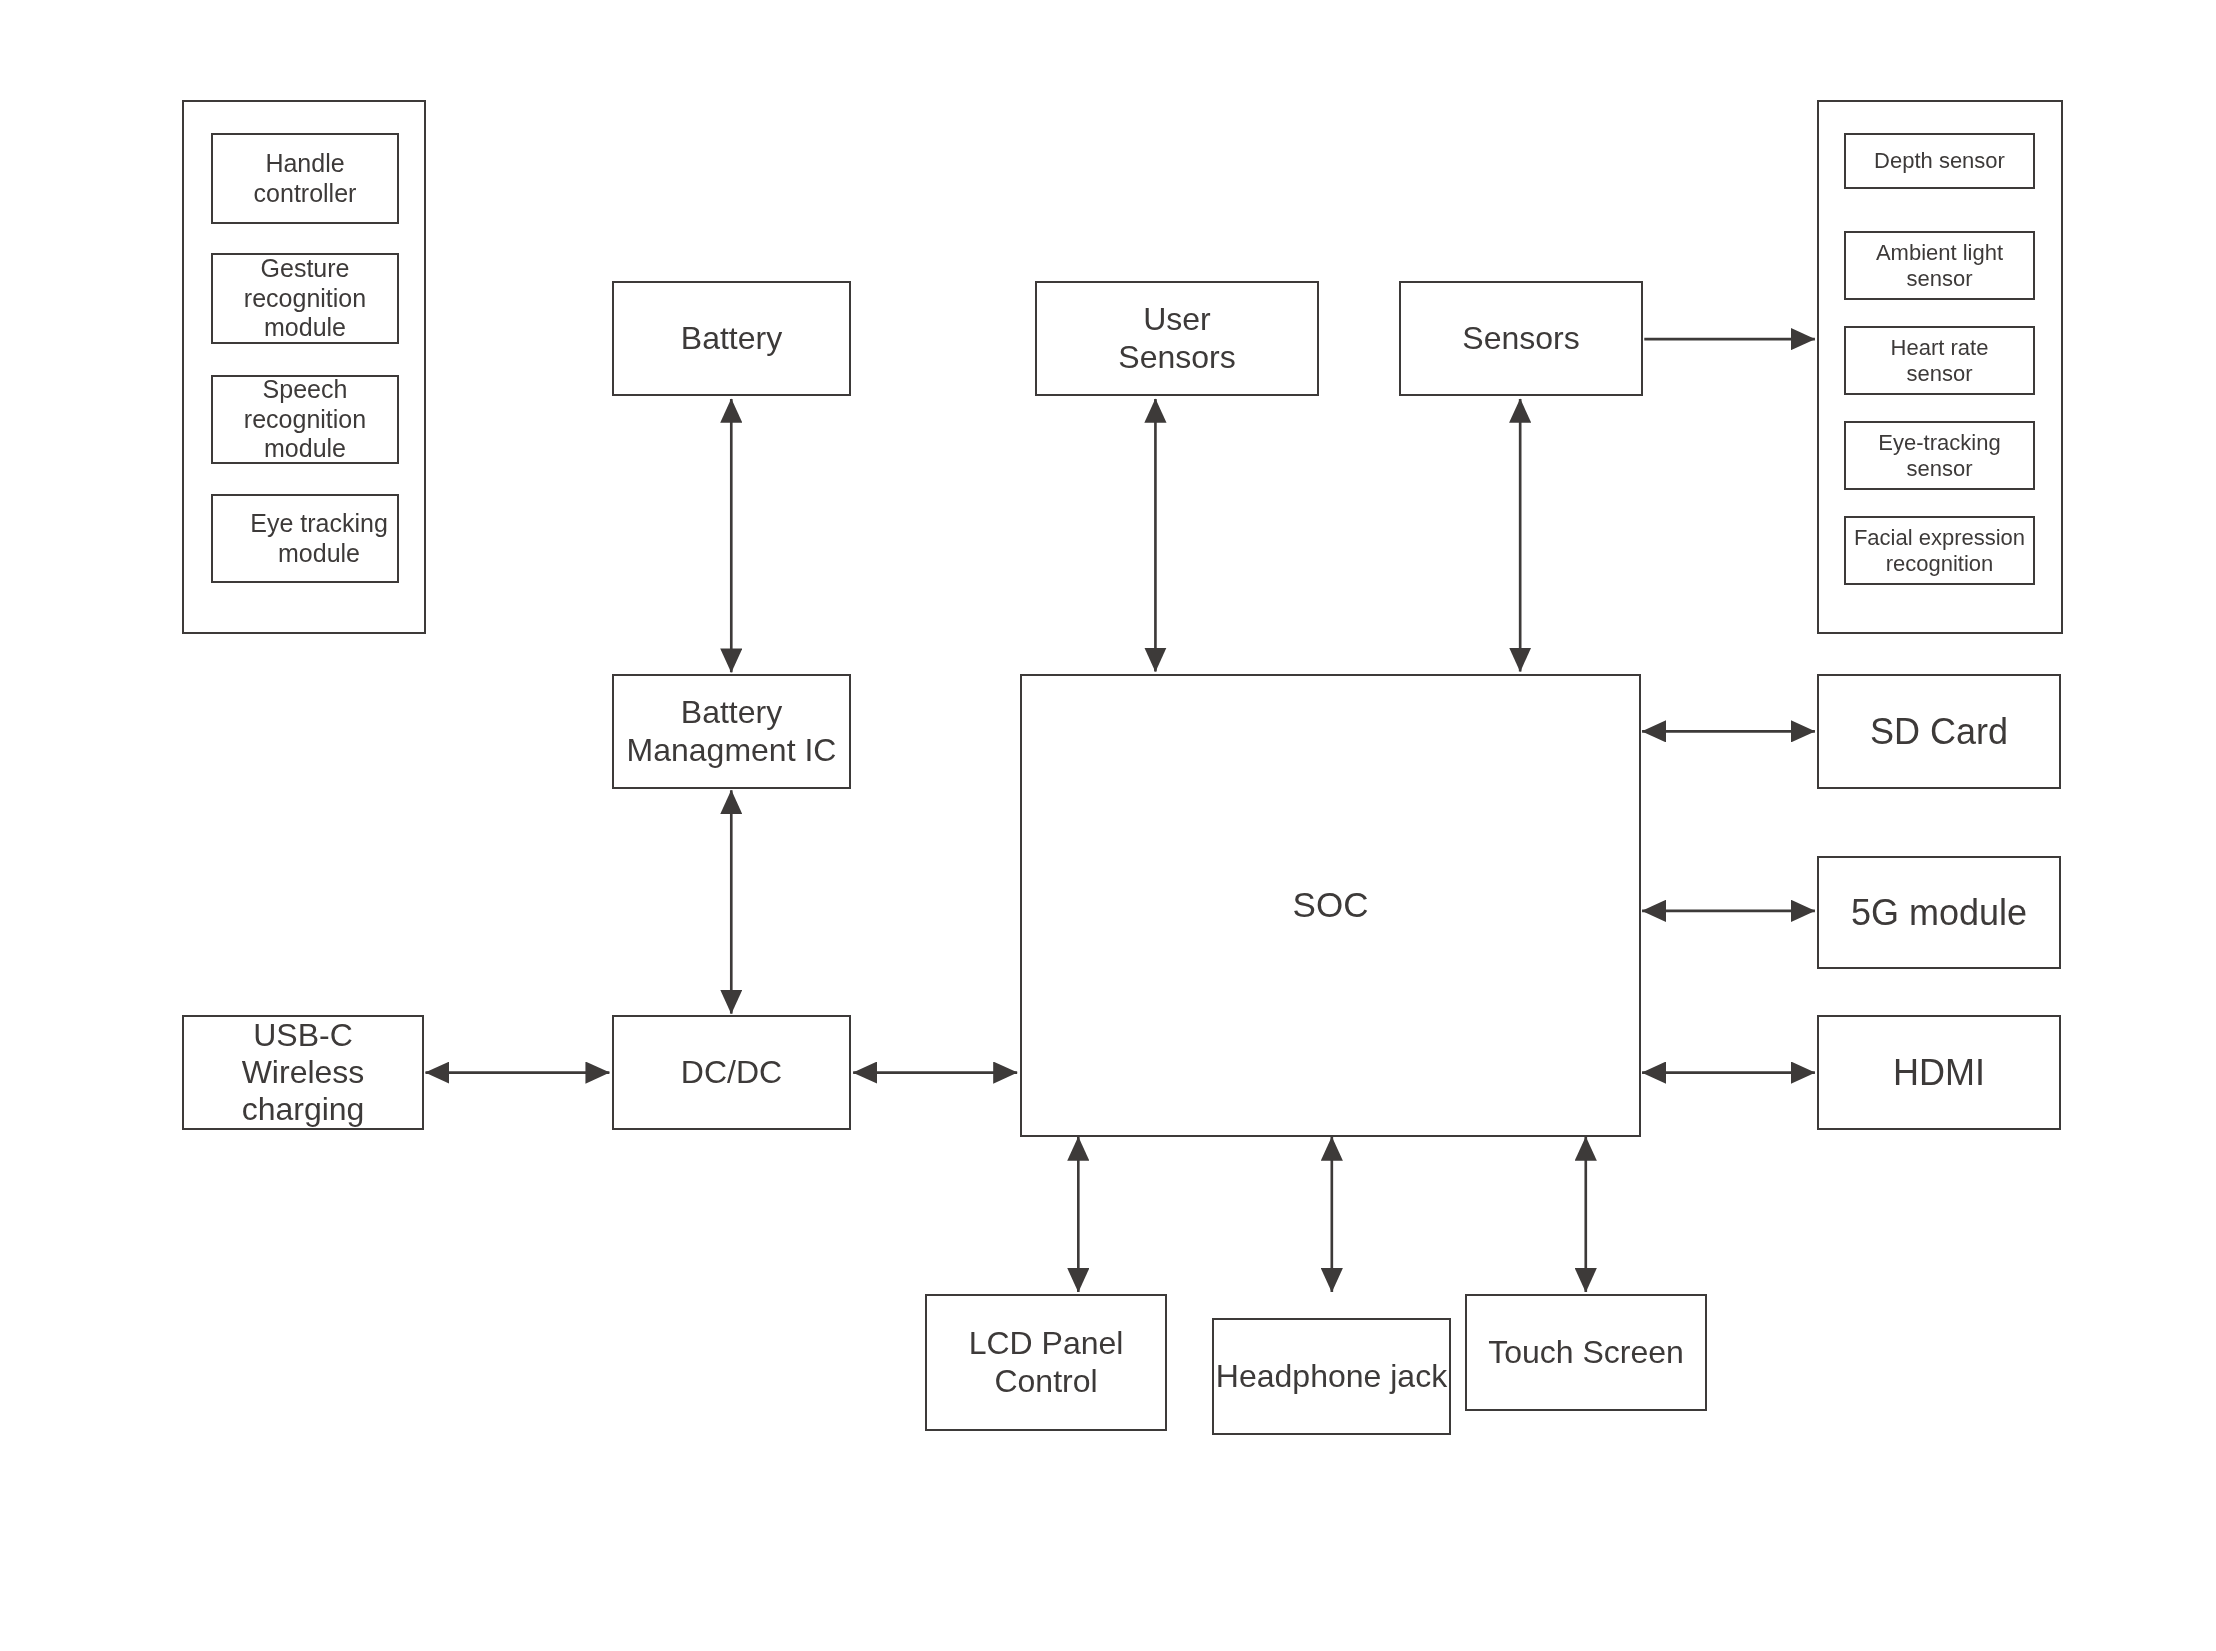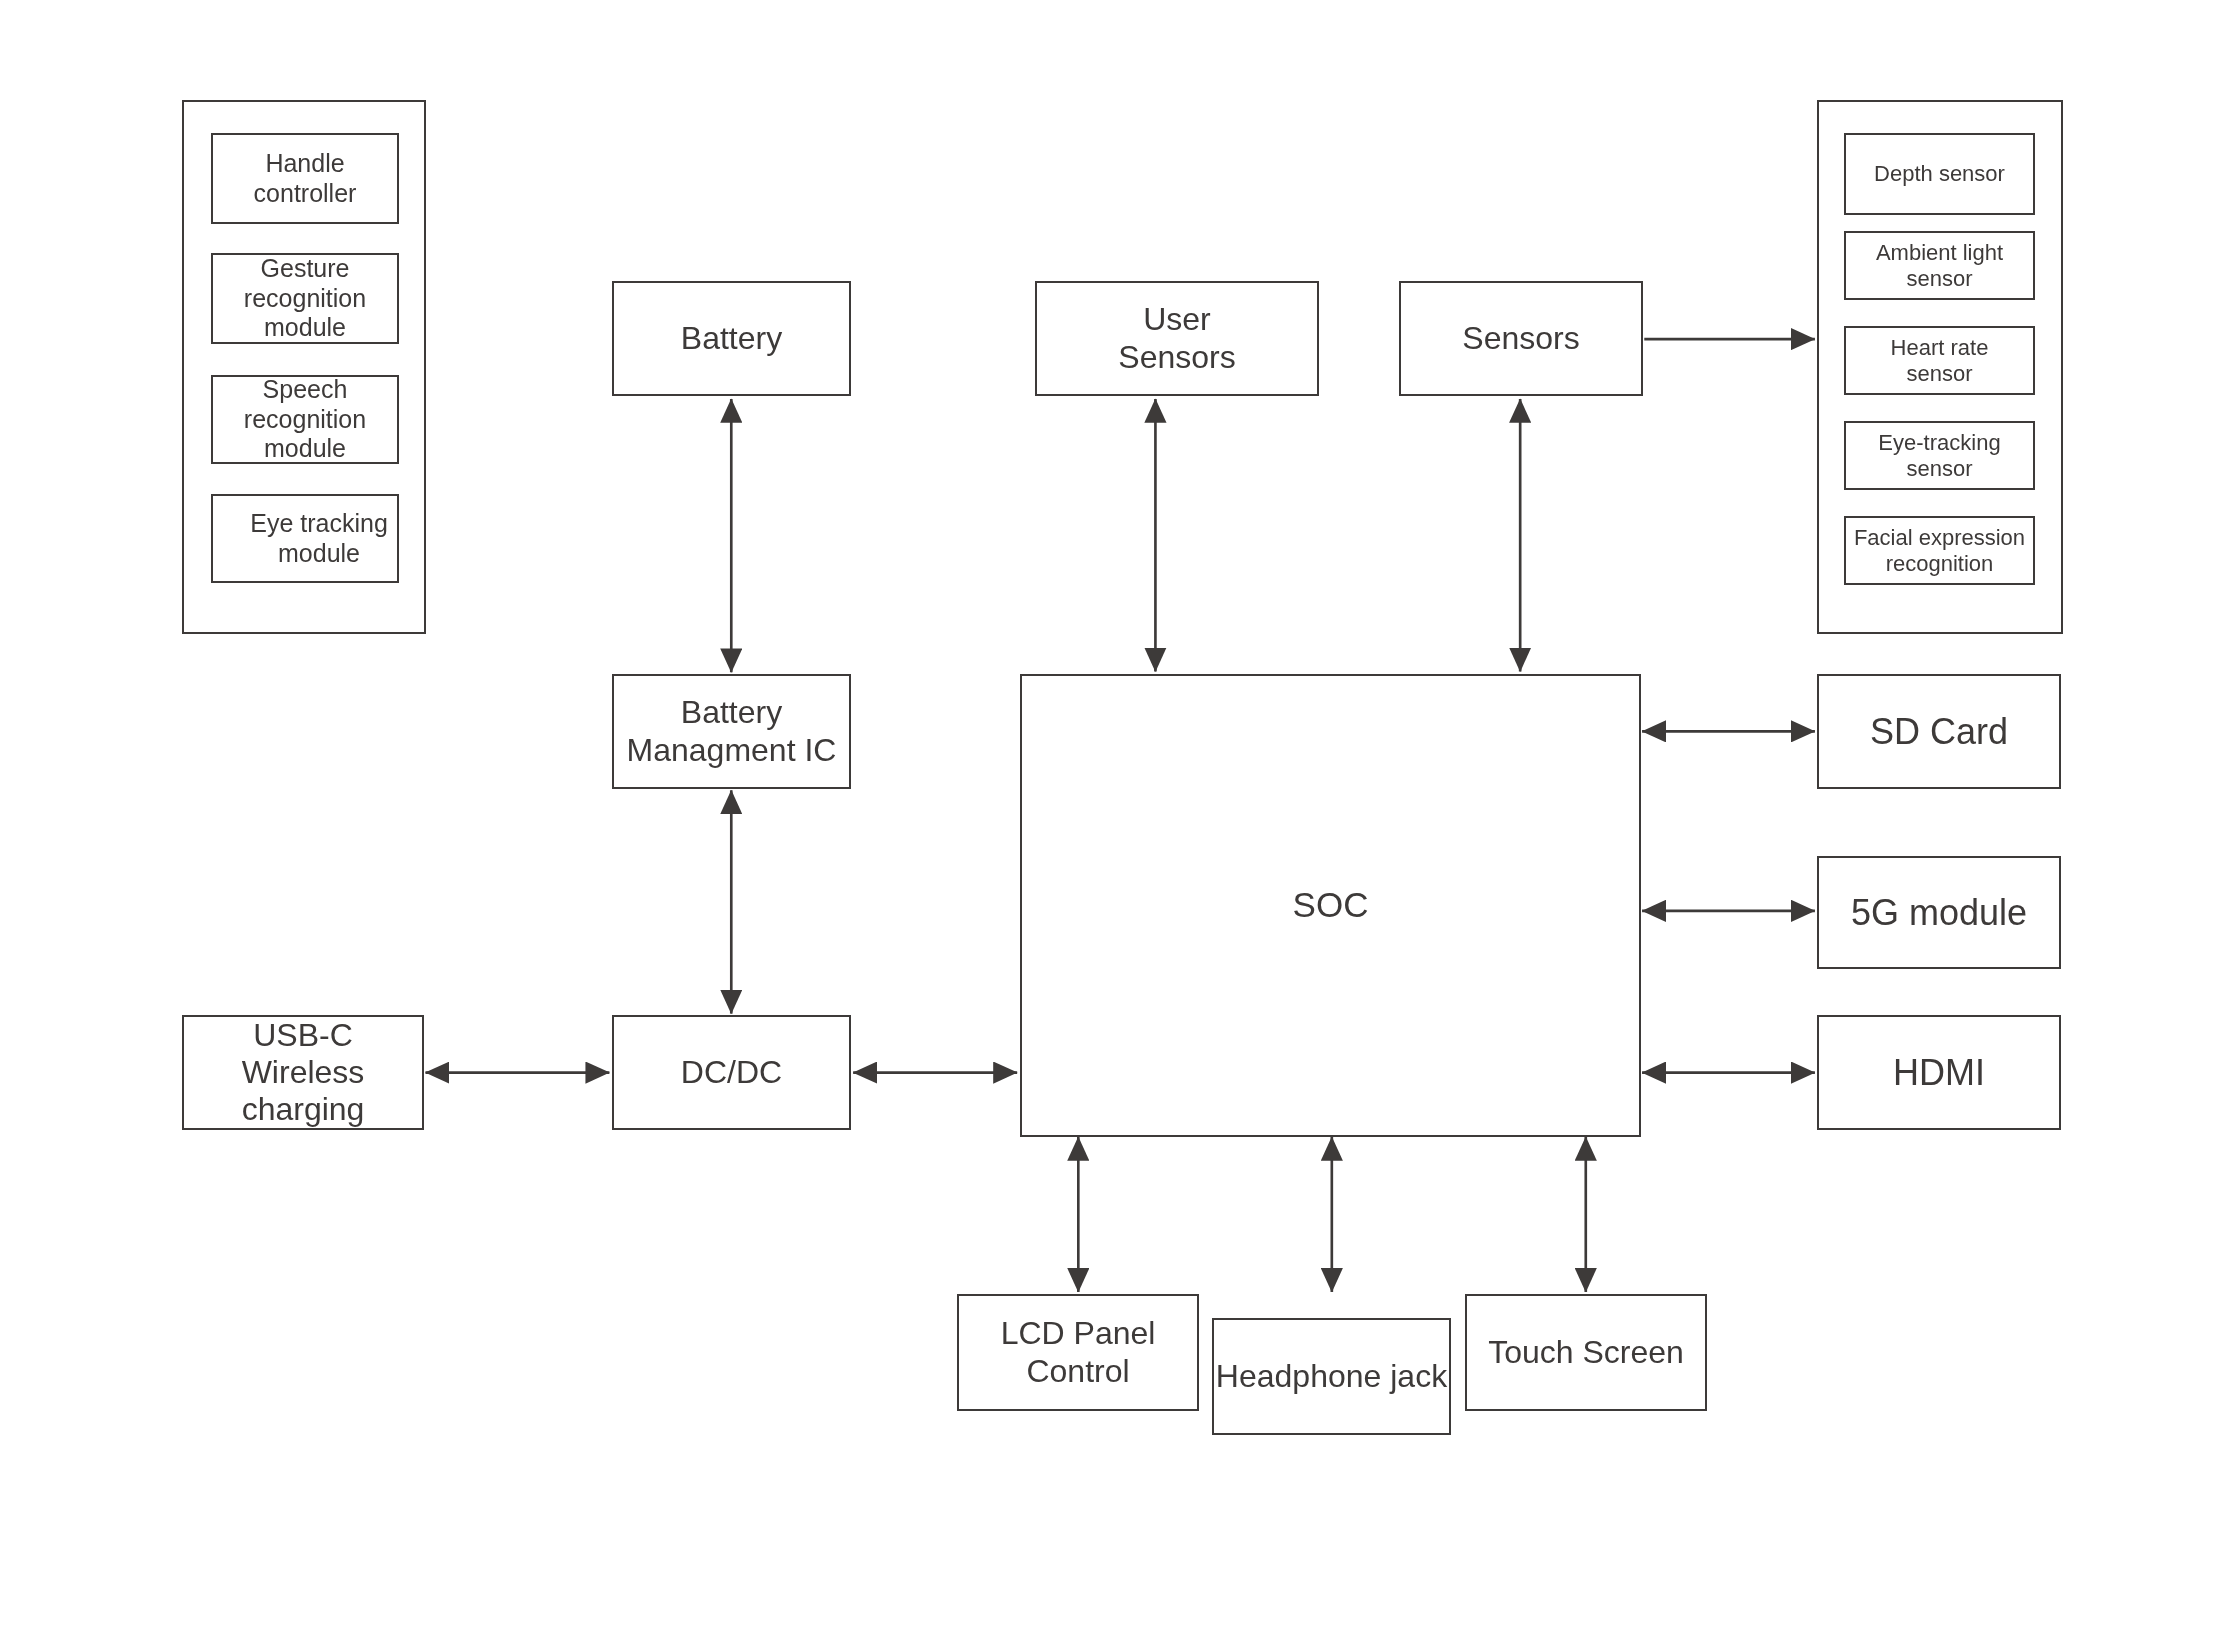--- a/index.html
+++ b/index.html
@@ -113,21 +113,21 @@
     <span>Speech
 recognition
 module</span>
   </div>
   <div class="box small" style="left:211px;top:494px;width:188px;height:89px;padding-left:28px;">
     <span>Eye tracking
 module</span>
   </div>
 
   <div class="group" style="left:1817px;top:100px;width:246px;height:534px;"></div>
-  <div class="box small rg" style="left:1844px;top:133px;width:191px;height:82px;">
+  <div class="box small rg" style="left:1844px;top:133px;width:191px;height:56px;">
     <span>Depth sensor</span>
   </div>
   <div class="box small rg" style="left:1844px;top:231px;width:191px;height:69px;">
     <span>Ambient light
 sensor</span>
   </div>
   <div class="box small rg" style="left:1844px;top:326px;width:191px;height:69px;">
     <span>Heart rate
 sensor</span>
   </div>
@@ -171,21 +171,21 @@
   <div class="box side" style="left:1817px;top:674px;width:244px;height:115px;">
     <span>SD Card</span>
   </div>
   <div class="box side" style="left:1817px;top:856px;width:244px;height:113px;align-items:center;">
     <span>5G module</span>
   </div>
   <div class="box side" style="left:1817px;top:1015px;width:244px;height:115px;">
     <span>HDMI</span>
   </div>
 
-  <div class="box main" style="left:957px;top:1294px;width:242px;height:117px;text-align:center;">
+  <div class="box main" style="left:925px;top:1294px;width:242px;height:137px;text-align:center;">
     <span>LCD Panel
 Control</span>
   </div>
   <div class="box main" style="left:1212px;top:1294px;width:239px;height:117px;margin-top:24px;">
     <span>Headphone jack</span>
   </div>
   <div class="box main" style="left:1465px;top:1294px;width:242px;height:117px;">
     <span>Touch Screen</span>
   </div>
 

